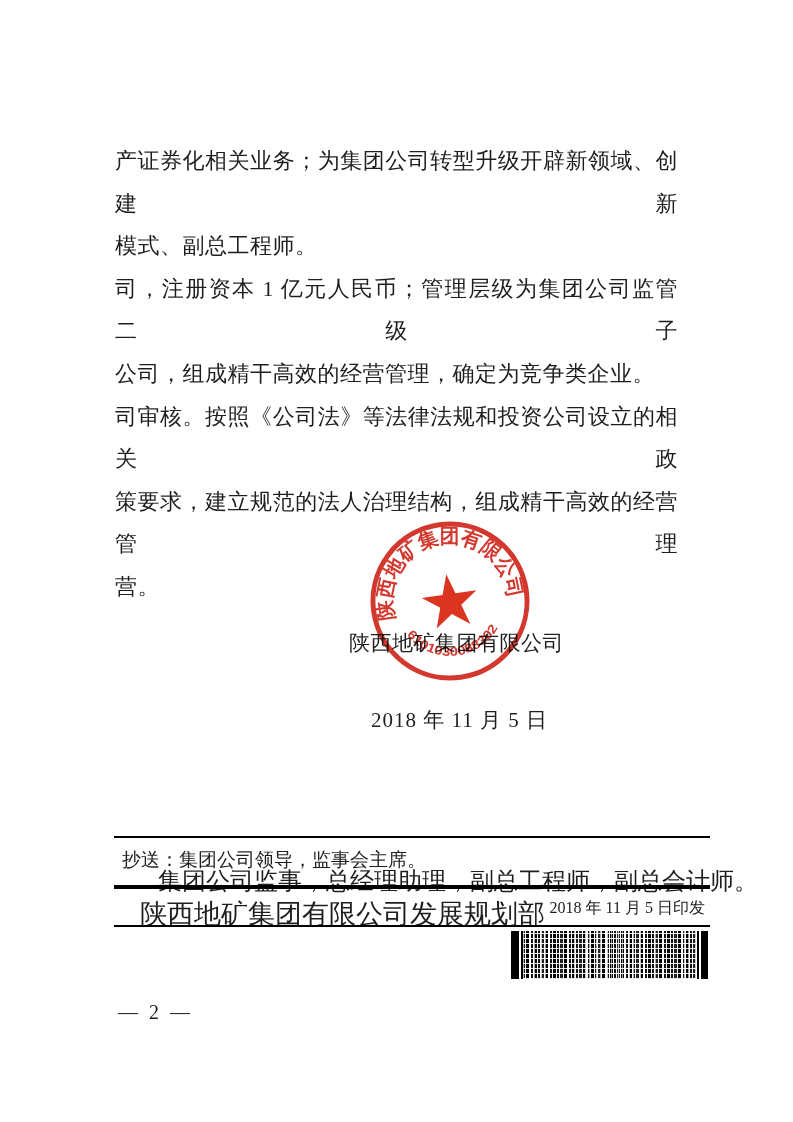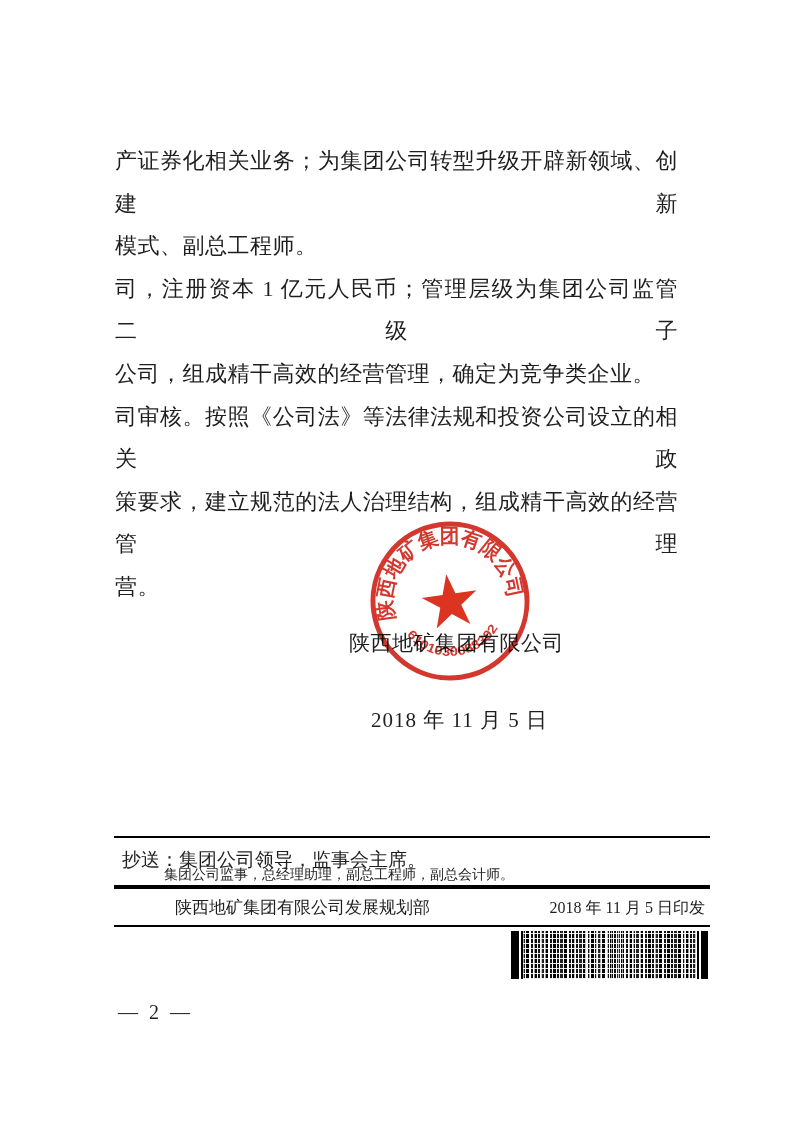--- a/index.html
+++ b/index.html
@@ -24,22 +24,22 @@
   
   .seal { position:absolute; left:362px; top:513px; width:176px; height:176px;
           transform:rotate(-8deg); mix-blend-mode:multiply; opacity:0.92; }
 
   
   .rule { position:absolute; left:114px; width:596px; background:#000; }
   .rule-top    { top:836px; height:2px; }
   .rule-mid    { top:885px; height:3.5px; }
   .rule-bottom { top:925px; height:2px; }
   .cc-line-1 { position:absolute; left:122px; top:842px; font-size:19px; line-height:1.2;margin-top:7px; }
-  .cc-line-2 { position:absolute; left:164px; top:867px; font-size:14px; line-height:1.2; }
-  .issuer     { position:absolute; left:140px; top:898px; font-size:17px; line-height:1.2;margin-left:35px; }
+  .cc-line-2 { position:absolute; left:158px; top:867px; font-size:24px; line-height:1.2; }
+  .issuer     { position:absolute; left:140px; top:898px; font-size:27px; line-height:1.2; }
   .issue-date { position:absolute; right:88px; top:898px; font-size:16px; line-height:1.2; }
 
   
   .barcode {
     position:absolute; left:511px; top:931px; width:182px; height:48px;
     border-left:8px solid #000; border-right:7px solid #000;
     background:
       repeating-linear-gradient(0deg, rgba(255,255,255,0.9) 0 1px, transparent 1px 5px),
       repeating-linear-gradient(90deg, rgba(255,255,255,0.75) 0 1px, transparent 1px 4px,
         rgba(255,255,255,0.6) 4px 5px, transparent 5px 11px),

